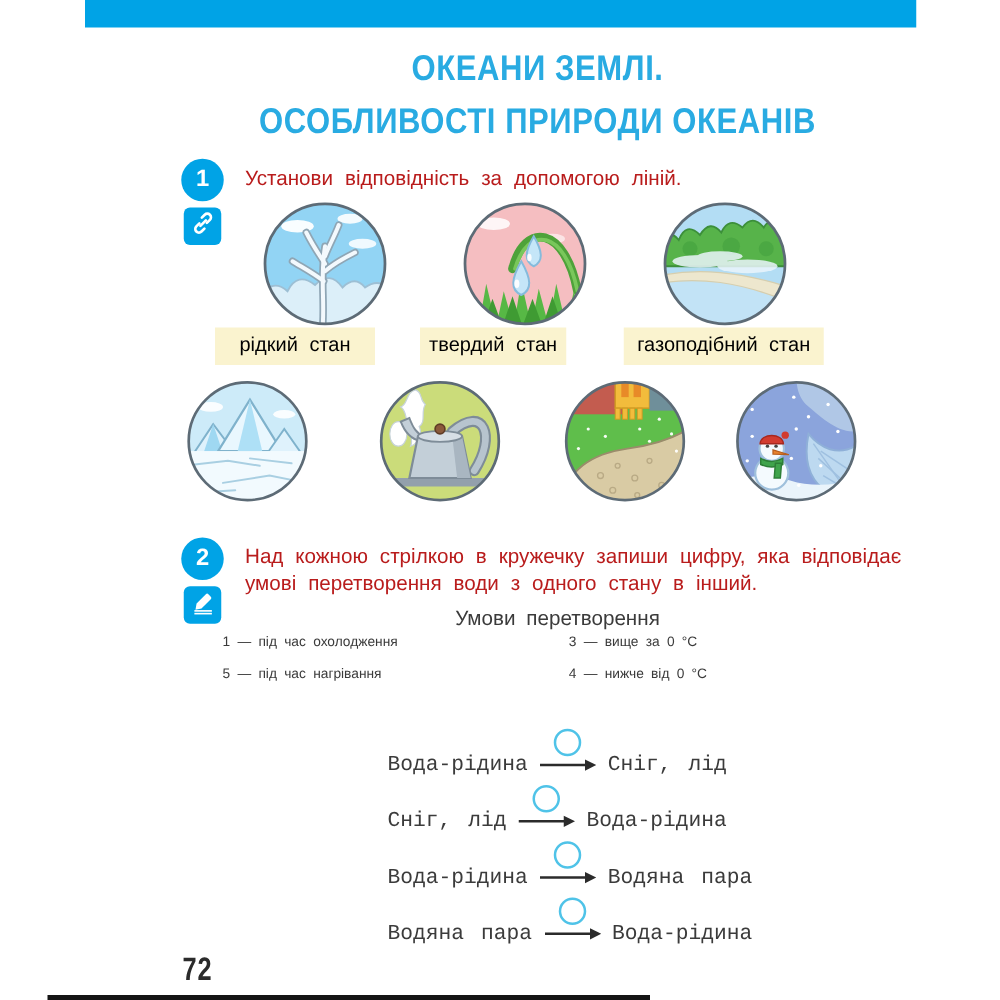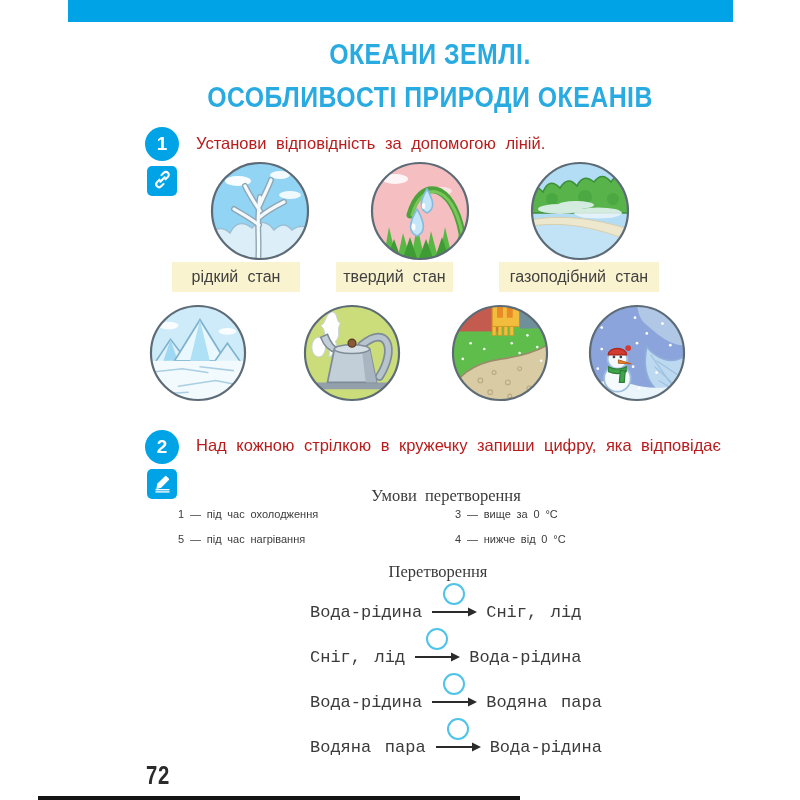--- a/index.html
+++ b/index.html
@@ -22,23 +22,23 @@
     position:absolute; width:30px; height:30px; border-radius:5px; background:#00a3e6;
     display:flex; align-items:center; justify-content:center;
   }
   .instr { position:absolute; font-size:16.5px; word-spacing:.3em; white-space:nowrap; color:#b91c1c; }
   .img-circle { position:absolute; width:100px; height:100px; }
   .img-circle.small { width:98px; height:98px; }
   .img-circle svg { display:block; width:100%; height:100%; }
   .state-label {
     position:absolute; height:30px; background:#faf3cf;
     display:flex; align-items:center; justify-content:center;
-    font-size:16px; word-spacing:.3em; color:#404040;
-  }
-  .center-head { position:absolute; font-size:16.5px; word-spacing:.25em; text-align:center;font-family:Liberation Serif, serif; }
+    font-size:16px; word-spacing:.3em; color:#000000;
+  }
+  .center-head { position:absolute; font-size:16.5px; word-spacing:.25em; text-align:center; }
   .cond { position:absolute; font-size:11px; word-spacing:.25em; white-space:nowrap; }
   .trans-row { position:absolute; height:22px; display:flex; align-items:center; gap:9px; font-size:17px; word-spacing:.2em; white-space:nowrap;font-family:Liberation Mono, monospace; }
   .arrow-unit { position:relative; width:46px; height:22px; }
   .arrow-unit svg { position:absolute; left:0; top:0; }
   .write-circle {
     position:absolute; left:50%; top:-18px; transform:translateX(-50%);
     width:22px; height:22px; box-sizing:border-box;
     border:2px solid #4fc3e8; border-radius:50%; background:#fff;
   }
   .page-num {
@@ -323,29 +323,29 @@
   <div class="tool-tile" style="left:147px; top:469px;">
     <span>
       <svg width="21" height="21" viewBox="0 0 24 24">
         <path d="M6 13.5 L14.5 5 a1.6 1.6 0 0 1 2.3 0 l2.2 2.2 a1.6 1.6 0 0 1 0 2.3 L10.5 18 L5 19.3 z" fill="#ffffff"></path>
         <rect x="4" y="19.5" width="16" height="1.5" fill="#ffffff"></rect>
         <rect x="4" y="22" width="16" height="1.5" fill="#ffffff"></rect>
       </svg>
     </span>
   </div>
   <div class="instr" style="left:196px; top:436px;">Над кожною стрілкою в кружечку запиши цифру, яка відповідає</div>
+  <div class="instr" style="left:196px; top:458px;">умові перетворення води з одного стану в інший.</div>
 
   <div class="center-head" style="left:196px; top:486px; width:500px;">Умови перетворення</div>
 
   <div class="cond" style="left:178px; top:508px;">1 — під час охолодження</div>
   <div class="cond" style="left:178px; top:533px;">5 — під час нагрівання</div>
   <div class="cond" style="left:455px; top:508px;">3 — вище за 0 °C</div>
   <div class="cond" style="left:455px; top:533px;">4 — нижче від 0 °C</div>
 
-  <div class="center-head" style="left:196px; top:562px; width:484px;">Перетворення</div>
 
   <div class="trans-row" style="left:310px; top:601px;">
     <span>Вода-рідина</span>
     <span class="arrow-unit">
       <span class="write-circle"></span>
       <svg width="46" height="22" viewBox="0 0 46 22">
           <line x1="1" y1="11" x2="38" y2="11" stroke="#2b2b2b" stroke-width="2"></line>
           <polygon points="37,6.5 46,11 37,15.5" fill="#2b2b2b"></polygon>
         </svg>
     </span>

